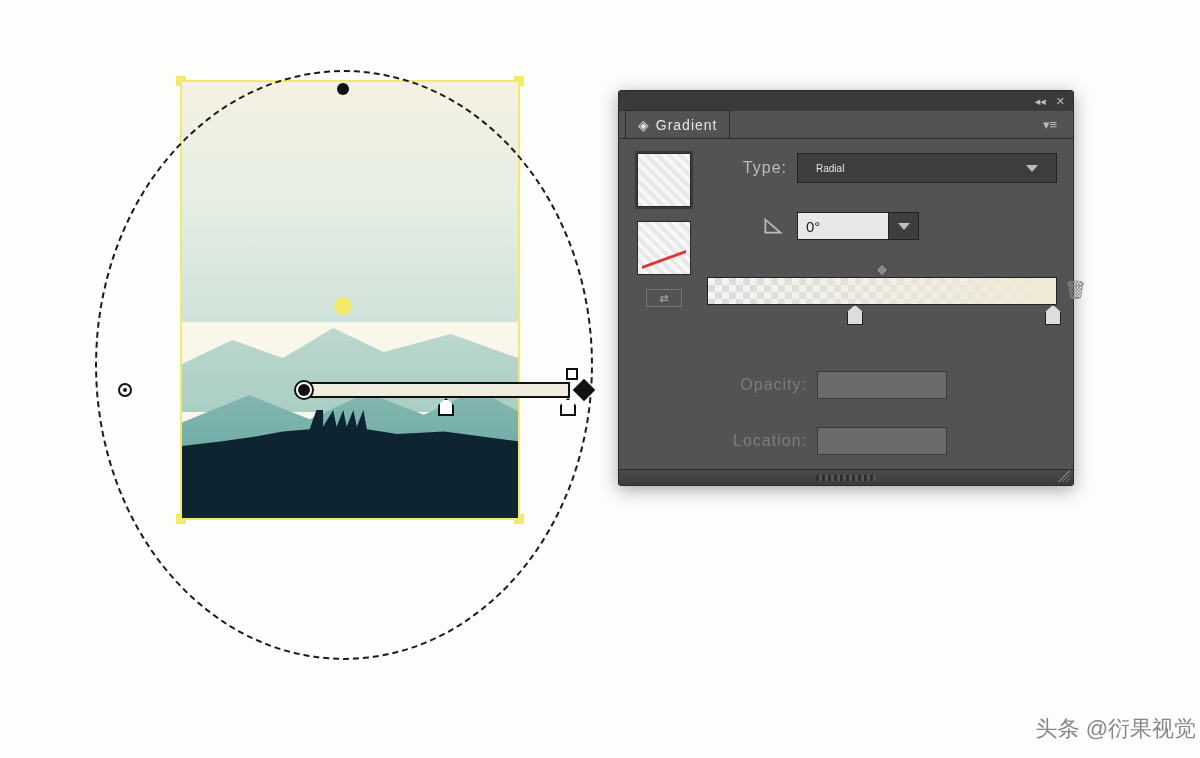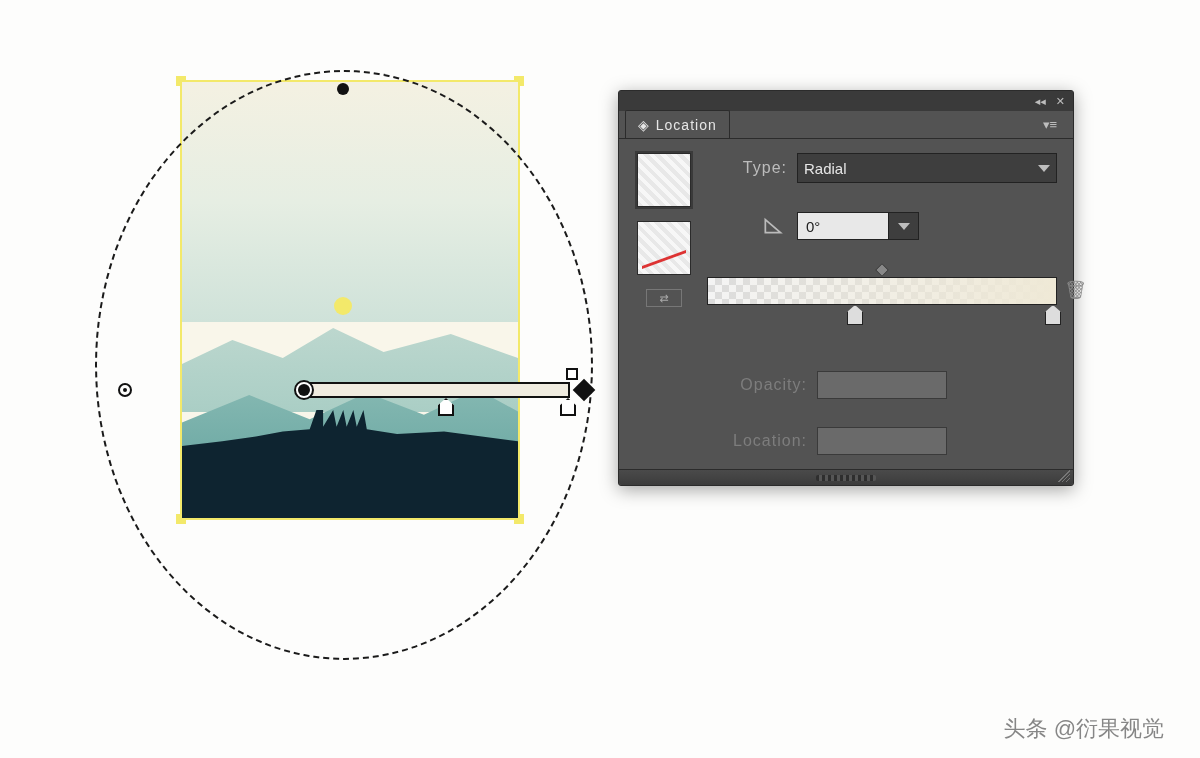--- a/index.html
+++ b/index.html
@@ -52,21 +52,21 @@
   .panel-body{padding:14px 16px 14px 14px;display:flex;gap:12px;}
   .swatch-col{width:62px;display:flex;flex-direction:column;gap:14px;align-items:center;}
   .swatch{width:54px;height:54px;border:1px solid #2b2b2b;background:repeating-linear-gradient(45deg,#e8e8e8 0 4px,#f7f7f7 4px 8px);position:relative;}
   .swatch.active{outline:2px solid #3a3a3a;}
   .swatch.none::after{content:"";position:absolute;left:4px;bottom:4px;right:4px;top:36px;border-top:3px solid #d33;transform:skewY(-20deg);} 
   .link-icon{width:36px;height:18px;border:1px solid #777;display:flex;align-items:center;justify-content:center;color:#aaa;font-size:11px;}
   .controls{flex:1;display:flex;flex-direction:column;gap:28px;}
   .row{display:flex;align-items:center;gap:10px;}
   .lbl{width:80px;text-align:right;color:#bcbcbc;font-size:16px;letter-spacing:1px;}
   .lbl.dim{color:#7d7d7d}
-  .select{flex:1;height:30px;background:#3e3e3e;border:1px solid #222;display:flex;align-items:center;justify-content:space-between;padding:0 6px;color:#e6e6e6;font-size:15px;}
+  .select{flex:1;height:30px;background:#3e3e3e;border:1px solid #222;display:flex;align-items:center;justify-content:space-between;padding:0 18px;color:#e6e6e6;font-size:10px;}
   .select .tri,.numbox .tri{width:0;height:0;border-left:6px solid transparent;border-right:6px solid transparent;border-top:7px solid #bdbdbd;}
   .stroke-btn{width:34px;height:30px;background:#444;border:1px solid #2b2b2b;}
   .stroke-btn+.stroke-btn{margin-left:-1px;}
   .numbox{display:flex;align-items:center;}
   .numbox input{width:92px;height:28px;background:#e8e8e8;border:1px solid #222;color:#222;font-size:15px;padding:0 8px;}
   .numbox .stepper{width:30px;height:28px;background:#3e3e3e;border:1px solid #222;border-left:none;display:flex;align-items:center;justify-content:center;}
   .angle-icon{width:26px;height:26px;}
   .grad-bar{position:relative;margin:8px 0 4px 0;}
   .gb-diamond{position:absolute;left:50%;top:-12px;width:10px;height:10px;transform:translateX(-50%) rotate(45deg);background:#888;border:1px solid #333;}
   .gb-track{height:28px;border:1px solid #222;background:
@@ -76,21 +76,21 @@
   .gb-trash{position:absolute;right:-30px;top:2px;color:#8a8a8a;font-size:18px;}
   .gb-stop{position:absolute;top:28px;width:16px;height:20px;background:#ddd;border:1px solid #222;clip-path:polygon(50% 0,100% 35%,100% 100%,0 100%,0 35%);}
   .gbs1{left:40%}.gbs2{right:-4px}
   .field{height:28px;background:#6a6a6a;border:1px solid #3a3a3a;display:flex;align-items:center;justify-content:flex-end;padding-right:8px;width:130px;}
   .field .tri{border-top-color:#8d8d8d;}
   .panel-footer{height:16px;background:linear-gradient(#4a4a4a,#3c3c3c);border-top:1px solid #2b2b2b;border-radius:0 0 3px 3px;display:flex;justify-content:center;align-items:center;}
   .grip{width:60px;height:6px;background:repeating-linear-gradient(90deg,#2e2e2e 0 3px,#555 3px 6px);border-radius:2px;}
   .resize{position:absolute;right:3px;bottom:3px;width:12px;height:12px;
     background:linear-gradient(135deg,transparent 50%,#777 50% 55%,transparent 55% 65%,#777 65% 70%,transparent 70% 80%,#777 80% 85%,transparent 85%);}
   
-  .watermark{position:absolute;right:36px;bottom:14px;color:#555;font-size:22px;font-weight:500;opacity:0.7;}
+  .watermark{position:absolute;right:4px;bottom:14px;color:#555;font-size:22px;font-weight:500;opacity:0.7;}
 </style>
 </head>
 <body>
 
 <div class="canvas">
   <div class="artboard">
     <div class="art-handle ah-tl"></div>
     <div class="art-handle ah-tr"></div>
     <div class="art-handle ah-bl"></div>
     <div class="art-handle ah-br"></div>
@@ -114,21 +114,21 @@
 </div>
 
 <div class="panel">
   <div class="panel-topbar">
     <span>◂◂</span>
     <span>✕</span>
   </div>
   <div class="panel-tabrow">
     <div class="panel-tab">
       <span>◈</span>
-      <span>Location</span>
+      <span>Gradient</span>
     </div>
     <div class="panel-menu">▾≡</div>
   </div>
 
   <div class="panel-body">
     <div class="swatch-col">
       <div class="swatch active"></div>
       <div class="swatch none"></div>
       <div class="link-icon">⇄</div>
     </div>

